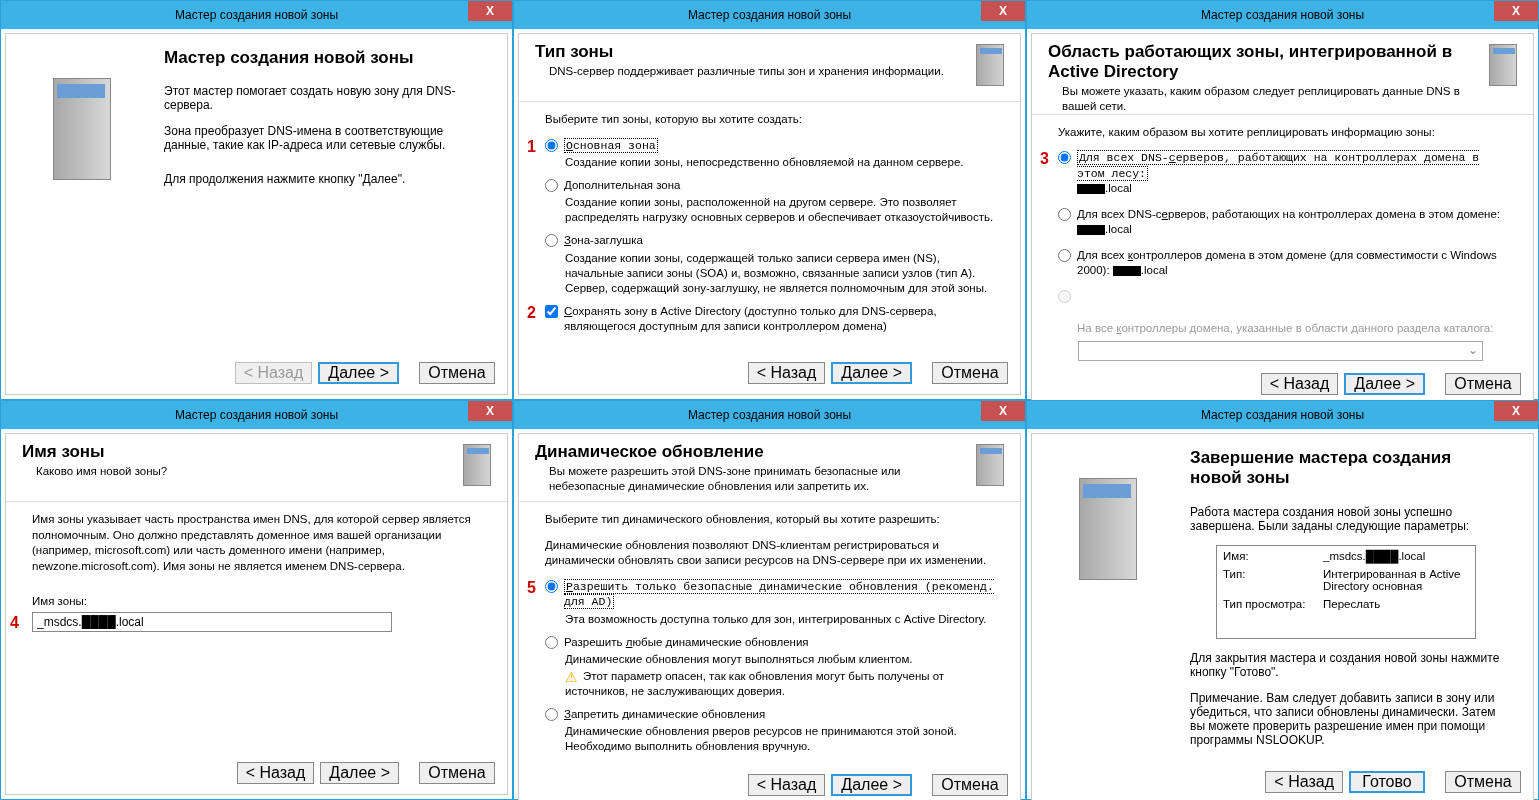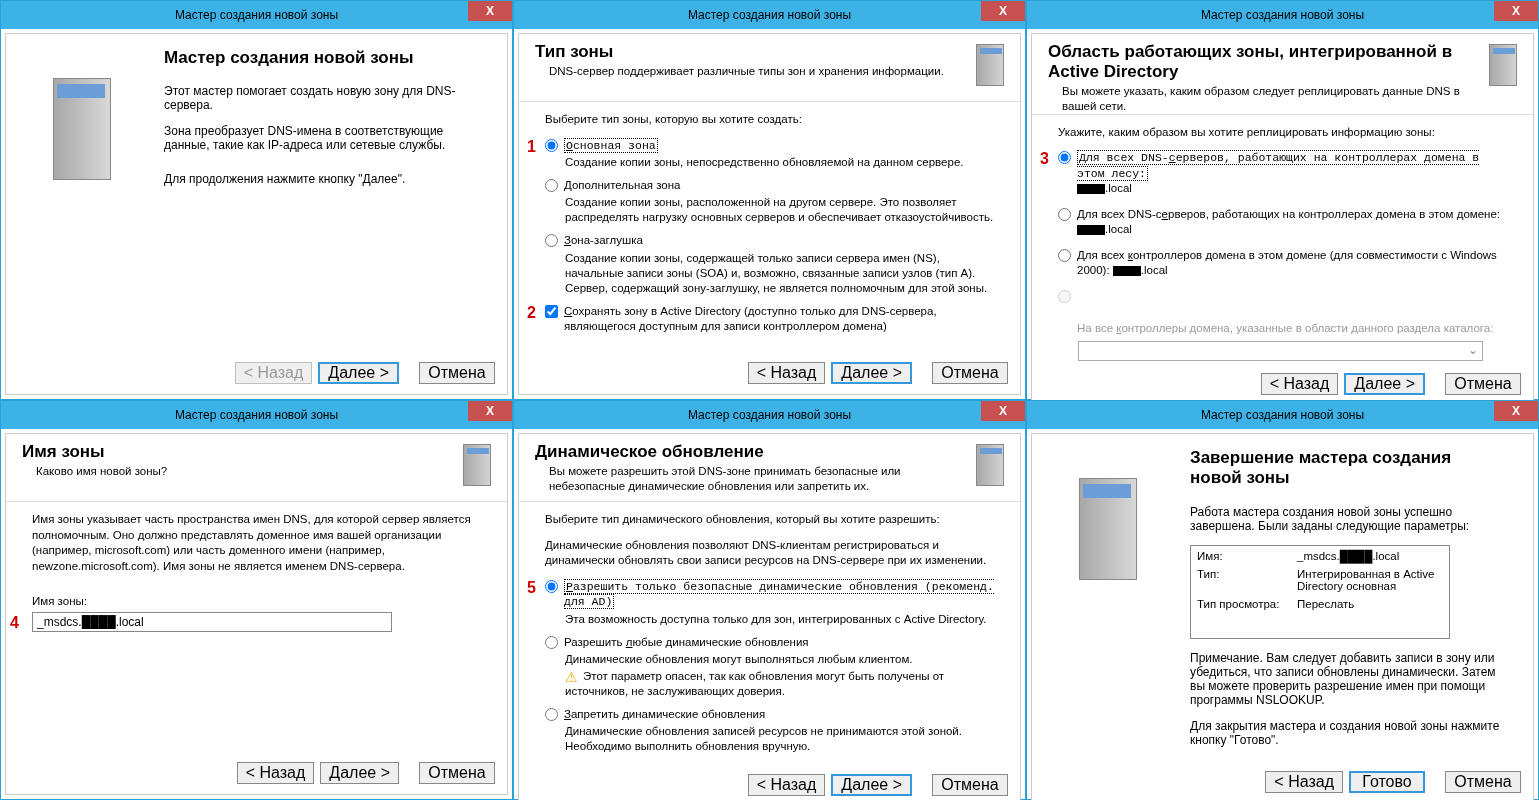--- a/index.html
+++ b/index.html
@@ -250,20 +250,21 @@
   }
   .summary-box {
     border: 1px solid #888;
     width: 260px;
     height: 94px;
     padding: 4px 6px;
     position: relative;
     font-size: 11.5px;
     margin-bottom: 10px;
     overflow-y: scroll;
+    margin-left: 26px;
   }
   .summary-row {
     display: flex;
     margin-bottom: 6px;
   }
   .summary-label { width: 100px; }
   .warn-icon {
     display: inline-block;
     width: 14px;
     height: 14px;
@@ -492,21 +493,21 @@
           <span class="opt-label">Разрешить <span class="udash">л</span>юбые динамические обновления</span>
         </div>
         <div class="opt-desc">Динамические обновления могут выполняться любым клиентом.</div>
         <div class="opt-desc" style="margin-top:-6px">
           <span class="warn-icon"></span><span>Этот параметр опасен, так как обновления могут быть получены от источников, не заслуживающих доверия.</span>
         </div>
         <div class="opt">
           <input type="radio" style="">
           <span class="opt-label"><span class="udash">З</span>апретить динамические обновления</span>
         </div>
-        <div class="opt-desc">Динамические обновления записей ресурсов не принимаются этой зоной. Необходимо выполнить обновления вручную.</div>
+        <div class="opt-desc">Динамические обновления рверов ресурсов не принимаются этой зоной. Необходимо выполнить обновления вручную.</div>
       </div>
       <div class="button-row">
         <div class="btn">
             <span>&lt; Назад</span>
           </div>
         <div class="btn default">
             <span>Далее &gt;</span>
           </div>
         <div style="width:8px"></div>
         <div class="btn">
@@ -536,22 +537,22 @@
             </div>
             <div class="summary-row">
               <div class="summary-label">Тип:</div>
               <div style="flex:1">Интегрированная в Active Directory основная</div>
             </div>
             <div class="summary-row">
               <div class="summary-label">Тип просмотра:</div>
               <div>Переслать</div>
             </div>
           </div>
+          <p>Для закрытия мастера и создания новой зоны нажмите кнопку "Готово".</p>
           <p>Примечание. Вам следует добавить записи в зону или убедиться, что записи обновлены динамически. Затем вы можете проверить разрешение имен при помощи программы NSLOOKUP.</p>
-          <p>Для закрытия мастера и создания новой зоны нажмите кнопку "Готово".</p>
         </div>
       </div>
       <div class="button-row">
         <div class="btn">
             <span>&lt; Назад</span>
           </div>
         <div class="btn default">
             <span>Готово</span>
           </div>
         <div style="width:8px"></div>

